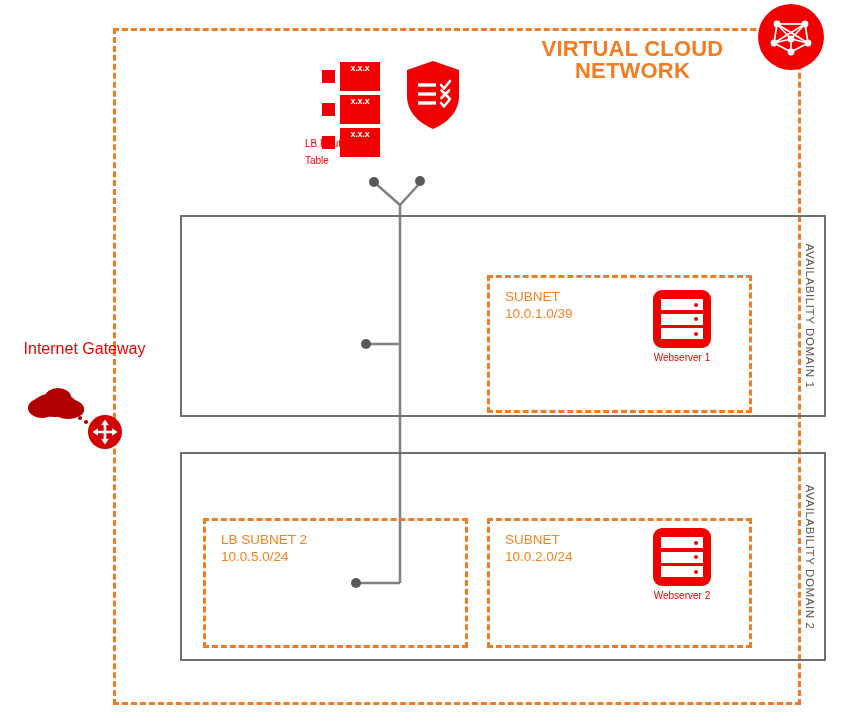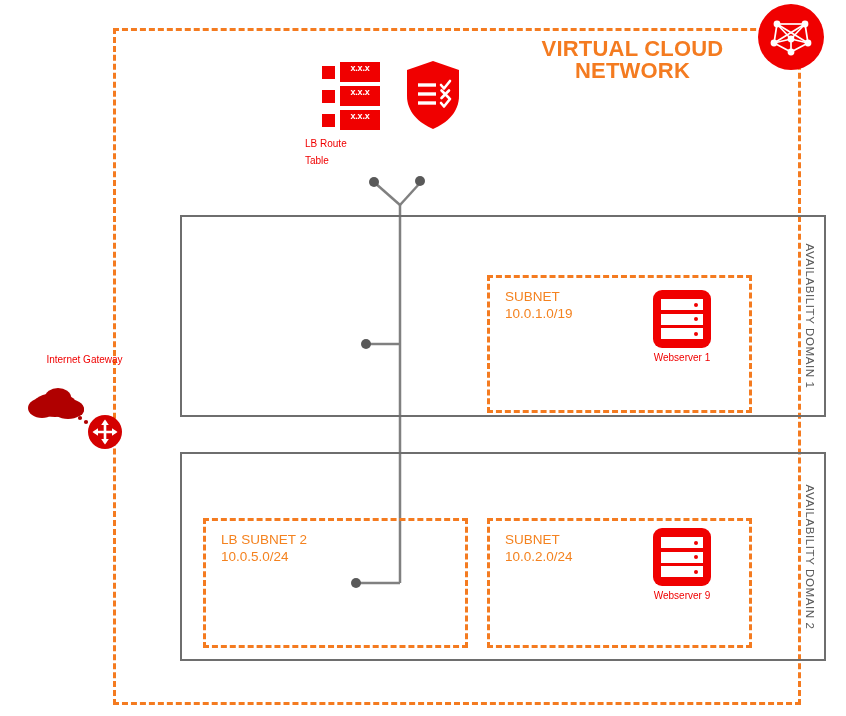--- a/index.html
+++ b/index.html
@@ -124,21 +124,21 @@
     gap: 5px;
     margin-bottom: 4px;
   }
   .rt-sq {
     width: 13px;
     height: 13px;
     background: #f00000;
   }
   .rt-bar {
     width: 40px;
-    height: 20px;
+    height: 29px;
     background: #f00000;
     color: #ffffff;
     font-size: 9px;
     font-weight: bold;
     line-height: 13px;
     text-align: center;
     letter-spacing: -0.2px;
   }
 
   
@@ -203,25 +203,25 @@
     white-space: nowrap;
     position: relative;
     left: -10px;
     width: 82px;
   }
 
   
   #internet-gateway-label {
     position: absolute;
     left: 12px;
-    top: 354px;
+    top: 340px;
     width: 145px;
     text-align: center;
     color: #f00000;
-    font-size: 10px;
+    font-size: 16px;
   }
   #internet-gateway-graphic {
     position: absolute;
     left: 20px;
     top: 375px;
     width: 120px;
     height: 90px;
   }
 
   
@@ -361,21 +361,21 @@
 
   <div class="ad-box" id="ad1">
     <div class="ad-label">
       <span>AVAILABILITY DOMAIN 1</span>
     </div>
   </div>
 
 
   <div class="subnet" id="subnet-1">
     <div class="sn-name">SUBNET</div>
-    <div class="sn-cidr">10.0.1.0/19</div>
+    <div class="sn-cidr">10.0.1.0/39</div>
   </div>
 
   <div class="webserver" id="webserver-1">
     <div class="ws-icon">
       <div class="ws-bar">
         <div class="ws-dot"></div>
       </div>
       <div class="ws-bar">
         <div class="ws-dot"></div>
       </div>
@@ -407,16 +407,16 @@
       <div class="ws-bar">
         <div class="ws-dot"></div>
       </div>
       <div class="ws-bar">
         <div class="ws-dot"></div>
       </div>
       <div class="ws-bar">
         <div class="ws-dot"></div>
       </div>
     </div>
-    <div class="ws-label">Webserver 9</div>
+    <div class="ws-label">Webserver 2</div>
   </div>
 
 </div>
 
 </body></html>

